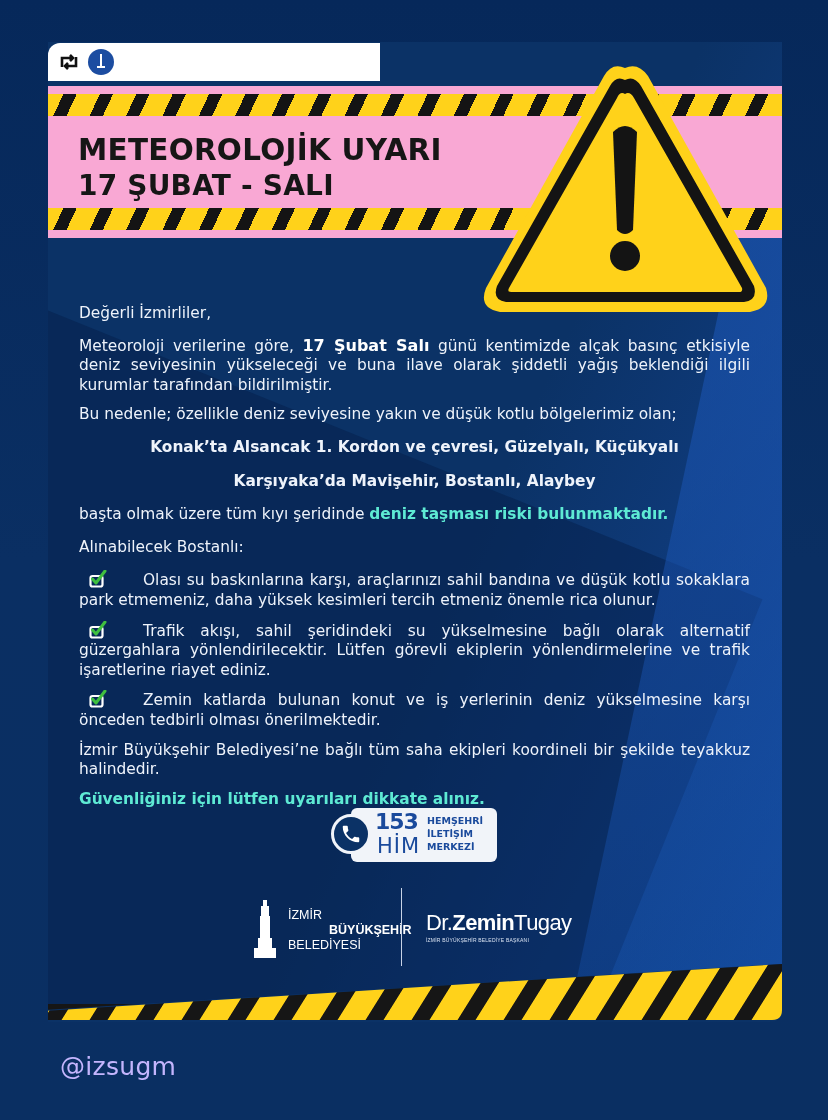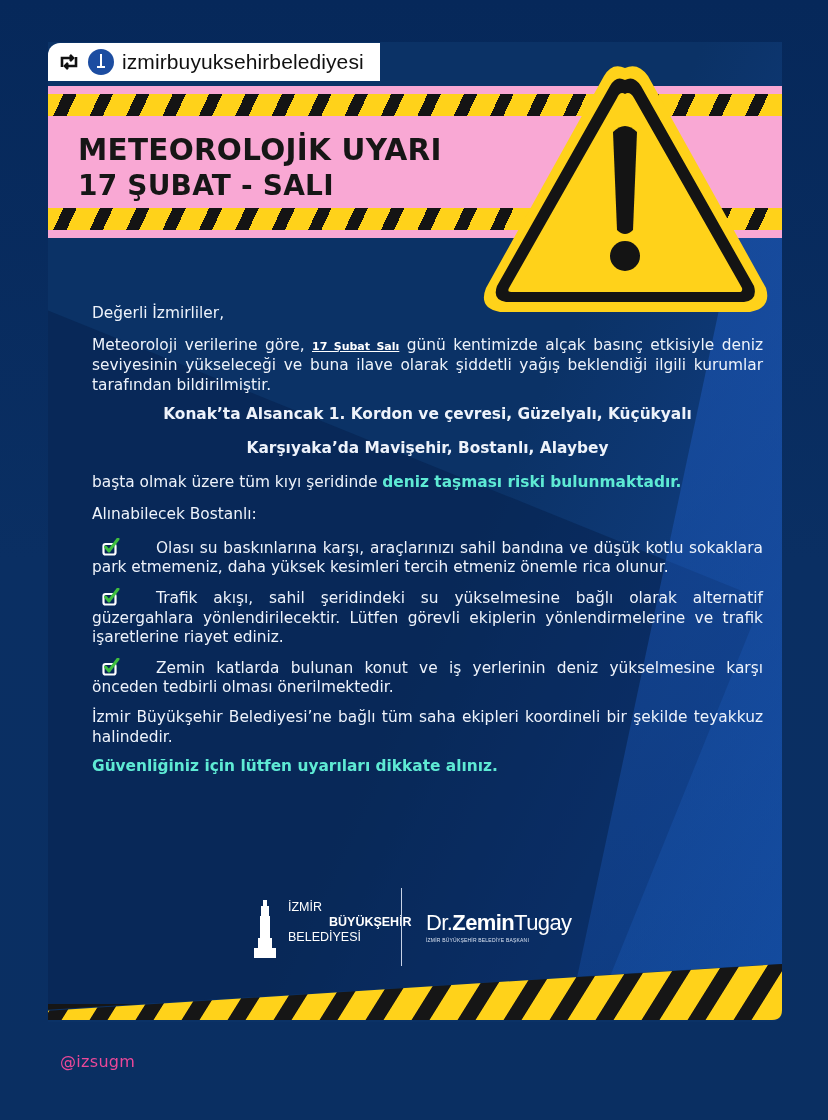--- a/index.html
+++ b/index.html
@@ -84,26 +84,25 @@
     position: absolute; left: 432px; top: 20px; width: 290px; height: 256px;
     z-index: 3;
   }
 
   
   .content {
     position: absolute; left: 31px; top: 262px; width: 671px;
     color: #eef3fb; font-size: 15.4px; line-height: 19.6px;
     font-family: "DejaVu Sans", sans-serif;
     z-index: 2;
-    margin-left: 13px;
   }
   .content p { margin-bottom: 10px; text-align: justify; }
   .content .greeting { margin-bottom: 12px; }
   .content .bold { font-weight: bold; color: #5eead4; }
-  .content .underline { text-decoration: underline; font-weight: bold; color: #fff; font-size: 11px; }
+  .content .underline { font-weight: bold; color: #fff; font-size: 16px; }
   .content .para-tight { margin-bottom: 13px; }
   .content .loc { font-weight: bold; margin-bottom: 14px; text-align: center; }
   .bullet {
     display: block; text-align: justify; margin-bottom: 10px;
   }
   .check-icon {
     display: inline-block; width: 18px; height: 18px; vertical-align: -3px;
     margin-left: 10px; margin-right: 36px;
   }
 
@@ -134,21 +133,21 @@
   .badge-text {
     position: absolute; left: 96px; top: 8px; width: 66px;
     font-family: "DejaVu Sans", sans-serif; font-weight: bold;
     font-size: 9.5px; line-height: 13px; color: #1a4a9c;
   }
 
   
   .ibb-logo { position: absolute; left: 206px; top: 858px; width: 120px; height: 60px; z-index: 2; }
   .tower-icon { position: absolute; left: 0; top: 0; width: 22px; height: 58px; }
   .ibb-text {
-    position: absolute; left: 34px; top: 0; color: #fff;
+    position: absolute; left: 34px; top: 8px; color: #fff;
     font-family: "Liberation Sans", sans-serif; font-size: 12.5px; line-height: 15px;
   }
   .ibb-text .b { font-weight: bold; margin-left: 41px; }
   .divider {
     position: absolute; left: 353px; top: 846px; width: 1px; height: 78px;
     background: #c8d3e6; z-index: 2;
   }
   .mayor {
     position: absolute; left: 378px; top: 868px; z-index: 2;
     color: #fff;
@@ -160,21 +159,21 @@
   .mayor-title {
     font-family: "Liberation Sans", sans-serif; font-size: 5px; letter-spacing: 0.2px;
     color: #dbe4f3; margin-top: 1px;
   }
 
   
   .bottom-stripe { position: absolute; left: 0; top: 962px; width: 734px; height: 18px; z-index: 2; }
 
   .watermark {
     position: absolute; left: 60px; top: 1052px;
-    color: #ec4899; font-size: 16px;
+    color: #c4b5fd; font-size: 25px;
     font-family: "DejaVu Sans", sans-serif; letter-spacing: 0.3px;
   }
 </style>
 </head>
 <body>
 
 <div class="outer-bg"></div>
 
 <div class="poster">
   <div class="poster-bg-shape1"></div>
@@ -194,20 +193,21 @@
     <path d="M145 32 Q150 29 154 36 L262 226 Q263 230 259 230 L31 230 Q27 230 29 226 L137 36 Q140 29 145 32 Z" fill="#ffd21a"></path>
     <path d="M133 70 Q145 58 157 70 L153 168 Q145 176 137 168 Z" fill="#141414"></path>
     <circle cx="145" cy="194" r="15" fill="#141414"></circle>
   </svg>
 
   <div class="content">
     <p class="greeting">Değerli İzmirliler,</p>
     <p>
       <span>Meteoroloji verilerine göre, </span><span class="underline">17 Şubat Salı</span><span> günü kentimizde alçak basınç etkisiyle deniz seviyesinin yükseleceği ve buna ilave olarak şiddetli yağış beklendiği ilgili kurumlar tarafından bildirilmiştir.</span>
     </p>
+    <p class="para-tight">Bu nedenle; özellikle deniz seviyesine yakın ve düşük kotlu bölgelerimiz olan;</p>
     <p class="loc">Konak’ta Alsancak 1. Kordon ve çevresi, Güzelyalı, Küçükyalı</p>
     <p class="loc">Karşıyaka’da Mavişehir, Bostanlı, Alaybey</p>
     <p class="para-tight">
       <span>başta olmak üzere tüm kıyı şeridinde </span><span class="bold">deniz taşması riski bulunmaktadır.</span>
     </p>
     <p class="para-tight">Alınabilecek Bostanlı:</p>
 
     <div class="bullet">
       <svg class="check-icon" viewBox="0 0 18 18">
         <rect x="1.5" y="6" width="12" height="10.5" rx="2" fill="none" stroke="#ffffff" stroke-width="2.2"></rect>
@@ -224,20 +224,35 @@
       <svg class="check-icon" viewBox="0 0 18 18">
         <rect x="1.5" y="6" width="12" height="10.5" rx="2" fill="none" stroke="#ffffff" stroke-width="2.2"></rect>
         <path d="M3.5 9 L7 13 L16 1" fill="none" stroke="#3fbf3f" stroke-width="3" stroke-linecap="round" stroke-linejoin="round"></path>
       </svg><span>Zemin katlarda bulunan konut ve iş yerlerinin deniz yükselmesine karşı önceden tedbirli olması önerilmektedir.</span>
     </div>
 
     <p>İzmir Büyükşehir Belediyesi’ne bağlı tüm saha ekipleri koordineli bir şekilde teyakkuz halindedir.</p>
     <p class="bold">Güvenliğiniz için lütfen uyarıları dikkate alınız.</p>
   </div>
 
+  <div class="badge">
+    <div class="badge-box"></div>
+    <div class="badge-phone">
+      <svg width="22" height="22" viewBox="0 0 24 24">
+          <path d="M6.6 10.8c1.4 2.8 3.8 5.1 6.6 6.6l2.2-2.2c.3-.3.7-.4 1-.2 1.1.4 2.3.6 3.6.6.6 0 1 .4 1 1V20c0 .6-.4 1-1 1C10.6 21 3 13.4 3 4c0-.6.4-1 1-1h3.5c.6 0 1 .4 1 1 0 1.3.2 2.5.6 3.6.1.3 0 .7-.2 1L6.6 10.8z" fill="#ffffff"></path>
+        </svg>
+    </div>
+    <div class="badge-num">153</div>
+    <div class="badge-him">HİM</div>
+    <div class="badge-text">
+      <div>HEMŞEHRİ</div>
+      <div>İLETİŞİM</div>
+      <div>MERKEZİ</div>
+    </div>
+  </div>
 
   <div class="ibb-logo">
     <svg class="tower-icon" viewBox="0 0 22 58">
       <rect x="9" y="0" width="4" height="6" fill="#fff"></rect>
       <rect x="7" y="6" width="8" height="10" fill="#fff"></rect>
       <rect x="6" y="16" width="10" height="22" fill="#fff"></rect>
       <rect x="4" y="38" width="14" height="10" fill="#fff"></rect>
       <rect x="0" y="48" width="22" height="10" fill="#fff"></rect>
     </svg>
     <div class="ibb-text">
@@ -283,16 +298,15 @@
   <svg class="repost-icon" viewBox="0 0 22 18">
     <path d="M4 14 V5 H15 M12 2 L15 5 L12 8" fill="none" stroke="#111" stroke-width="2.6"></path>
     <path d="M18 4 V13 H7 M10 16 L7 13 L10 10" fill="none" stroke="#111" stroke-width="2.6"></path>
   </svg>
   <div class="profile-avatar">
     <svg width="14" height="18" viewBox="0 0 14 18">
         <rect x="6" y="1" width="2" height="12" fill="#fff"></rect>
         <rect x="3" y="13" width="8" height="2" fill="#fff"></rect>
       </svg>
   </div>
-  <span class="profile-name">izmirbuyuksehirbelediyesi</span>
 </div>
 
 <div class="watermark">@izsugm</div>
 
 </body></html>

